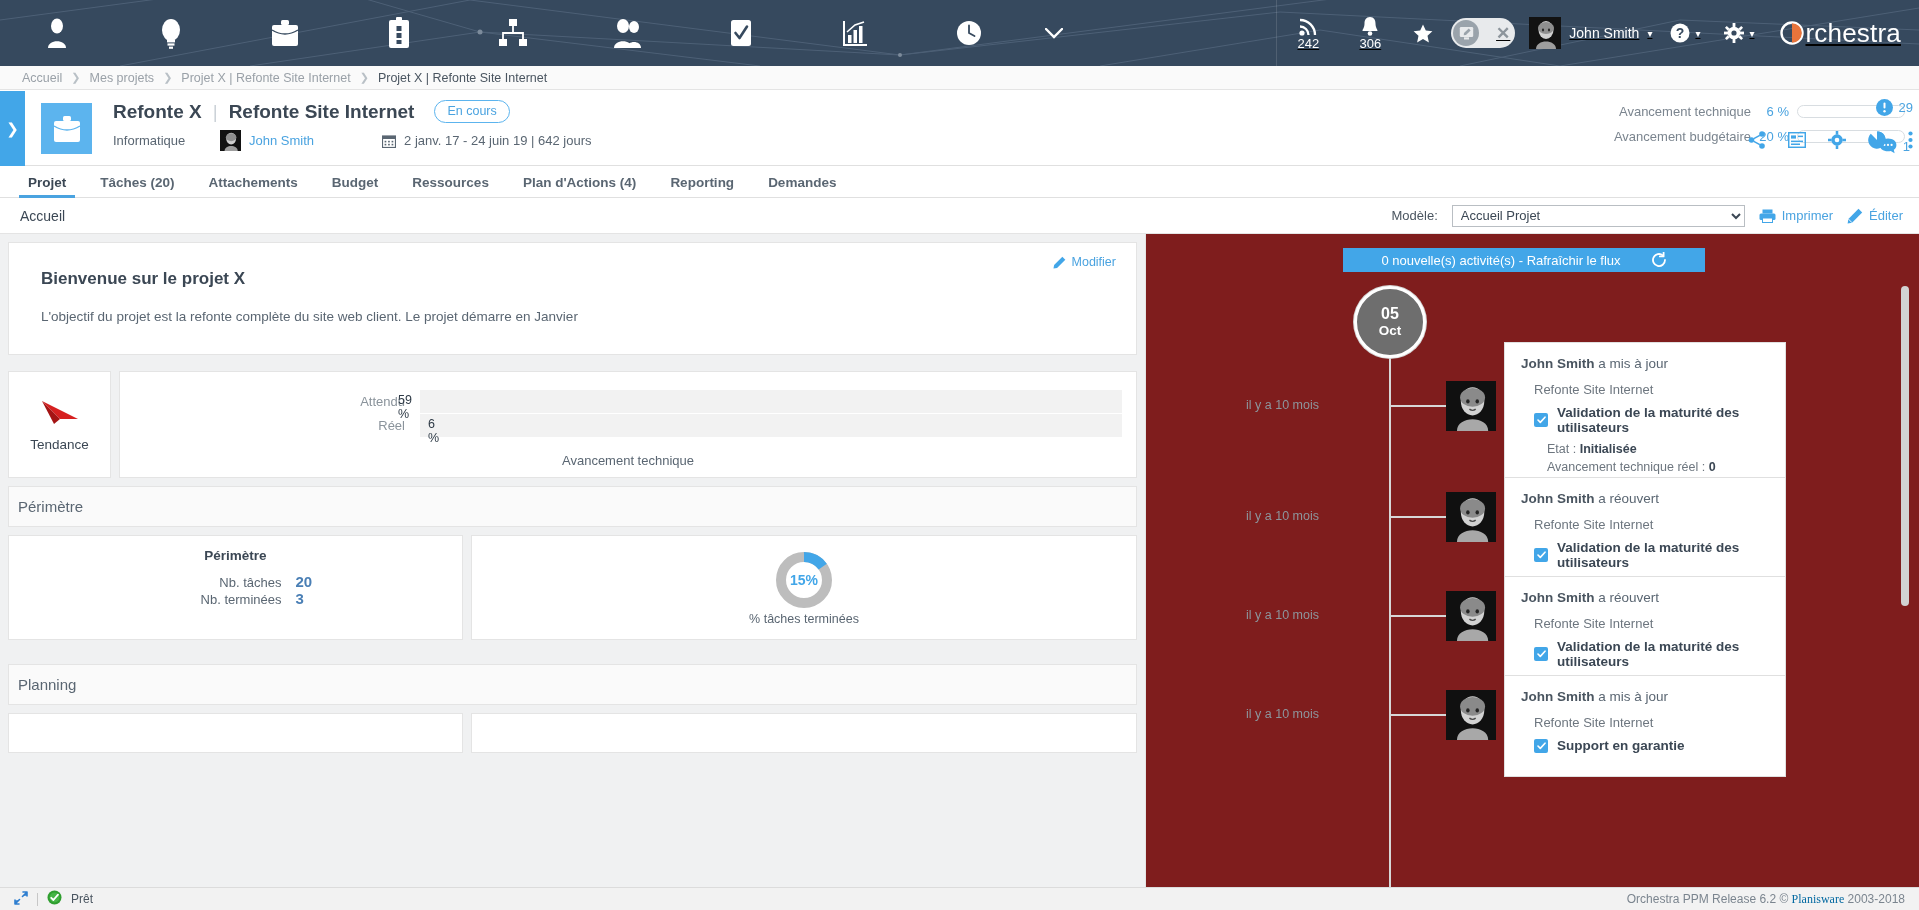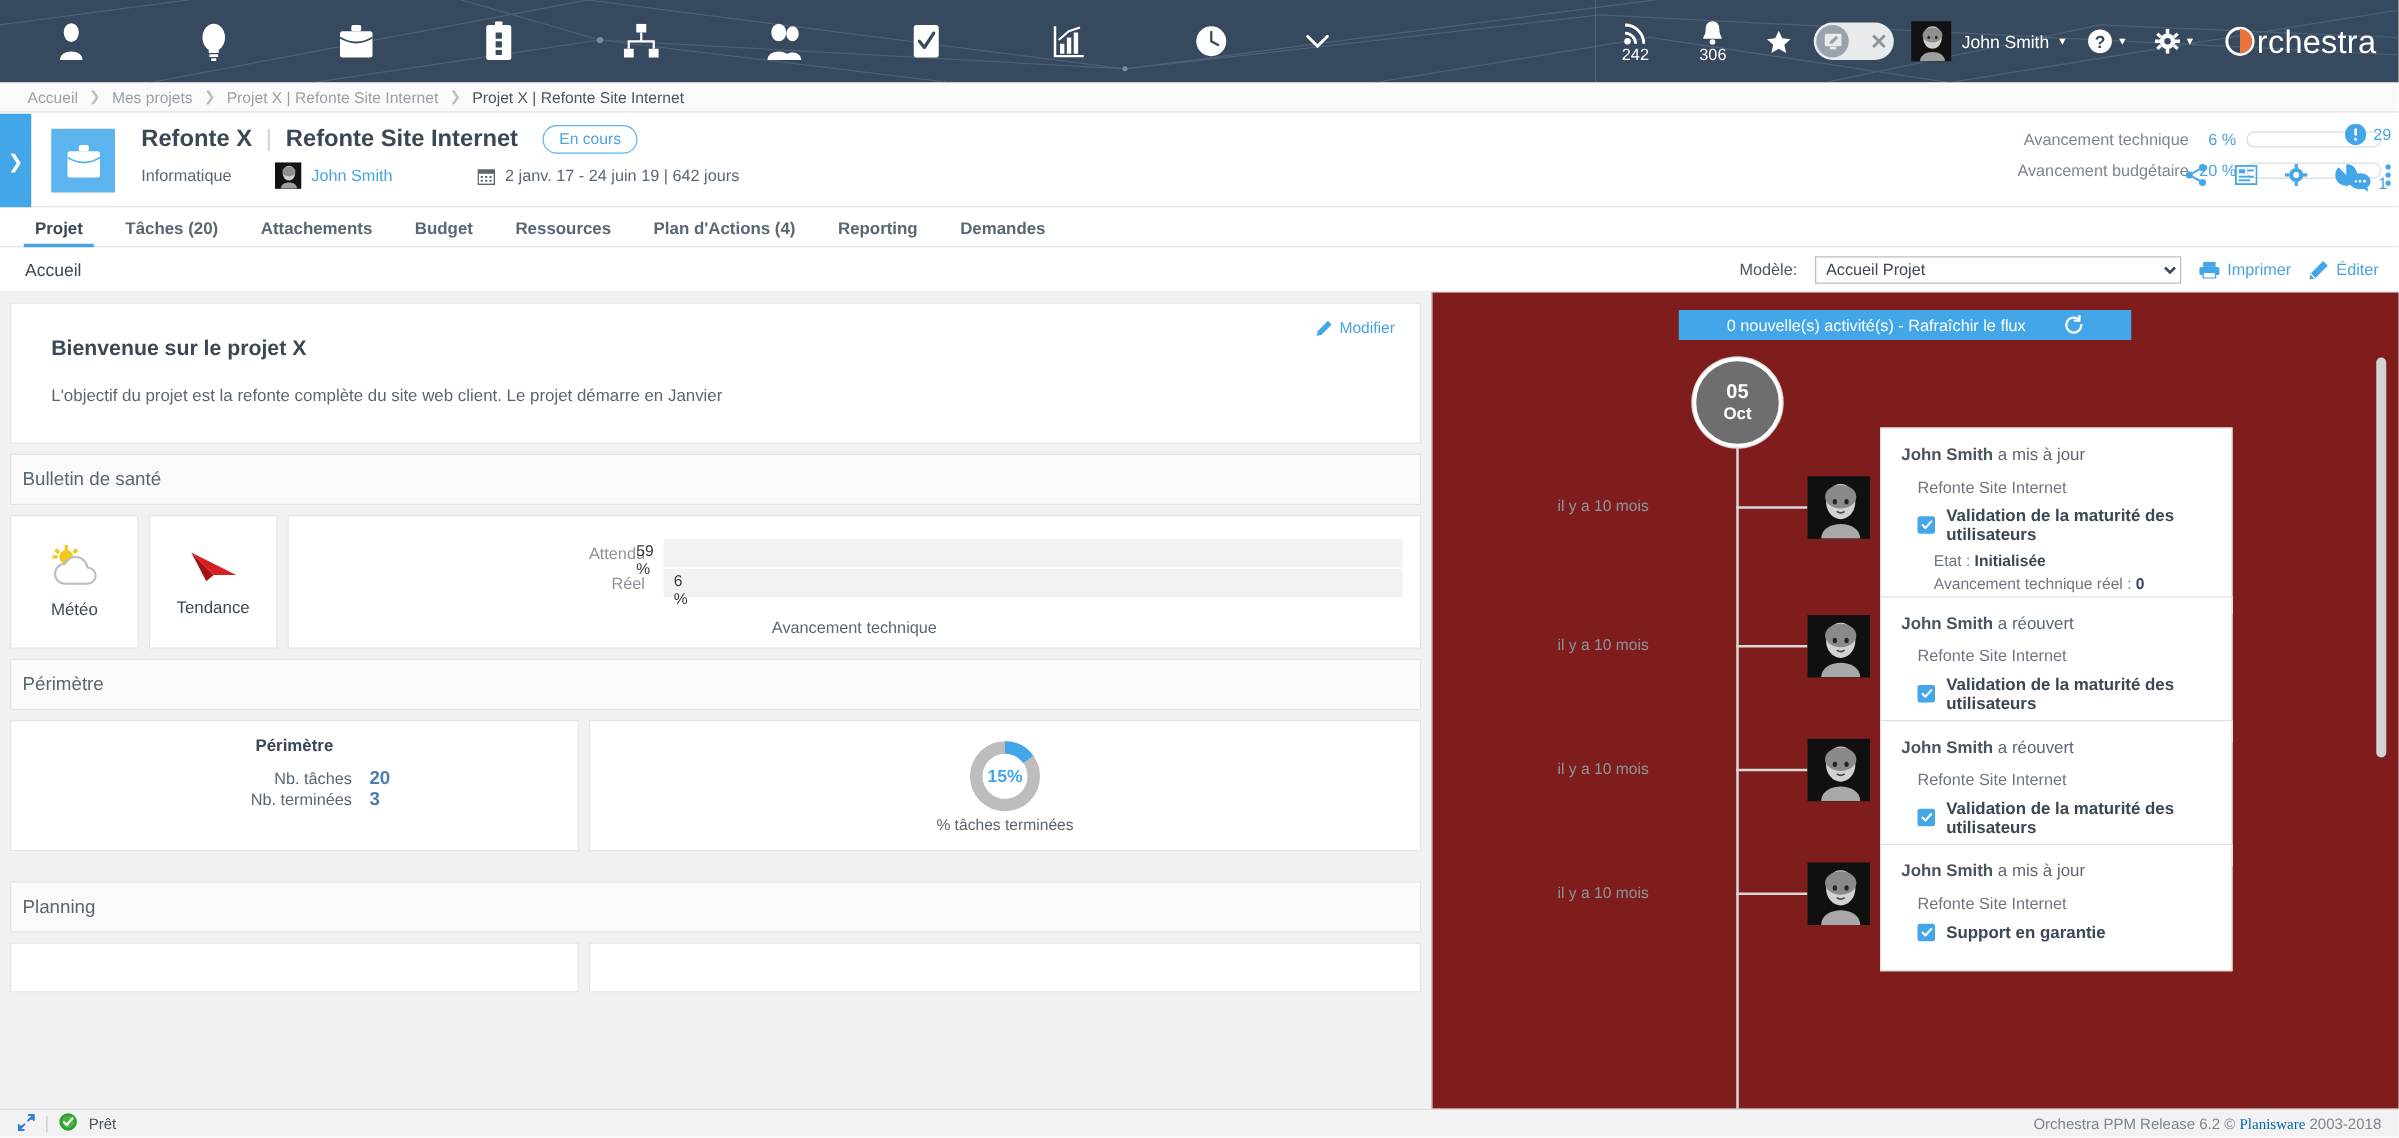--- a/index.html
+++ b/index.html
@@ -27,21 +27,21 @@
     width: 114px; height: 66px; display: flex; align-items: center; justify-content: center;
     cursor: pointer;
   }
   .nav-icon svg { display: block; }
   .nav-caret {
     width: 56px; height: 66px; display: flex; align-items: center; justify-content: center;
     cursor: pointer;
   }
   .nav-right {
     position: absolute; right: 0; top: 0; height: 66px;
-    display: flex; align-items: center;
+    display: flex; align-items: center; text-decoration: underline;
   }
   .nav-sep { width: 1px; height: 66px; background: rgba(255,255,255,0.13); }
   .counter {
     width: 62px; height: 66px; display: flex; flex-direction: column;
     align-items: center; justify-content: center; gap: 1px; cursor: pointer;
   }
   .counter .cnum { color: #fff; font-size: 13px; line-height: 13px; }
   .star-btn { width: 44px; height: 66px; display: flex; align-items: center; justify-content: center; cursor: pointer; }
   .edit-pill {
     width: 64px; height: 30px; border-radius: 15px; background: #e8eaec;
@@ -616,35 +616,21 @@
       <div class="modifier-link">
         <svg width="13" height="13" viewBox="0 0 16 16">
             <path d="M11.5 0.8 L15.2 4.5 L5 14.7 L0.6 15.5 L1.4 11 Z" fill="#42a6e8"></path>
           </svg>
         <span>Modifier</span>
       </div>
       <h2>Bienvenue sur le projet X</h2>
       <p>L'objectif du projet est la refonte complète du site web client. Le projet démarre en Janvier</p>
     </div>
 
-    <div class="sec-head">Bulletin de santé</div>
     <div class="sec-body">
-      <div class="tile tile-meteo">
-        <svg width="42" height="34" viewBox="0 0 42 34">
-          <g fill="#f5c518">
-              <circle cx="14" cy="9.5" r="5.5"></circle>
-              <rect x="12.7" y="0" width="2.6" height="4"></rect>
-              <rect x="5.5" y="3" width="2.6" height="4" transform="rotate(-45 6.8 5)"></rect>
-              <rect x="20" y="3" width="2.6" height="4" transform="rotate(45 21.3 5)"></rect>
-              <rect x="3" y="8.2" width="4" height="2.6"></rect>
-            </g>
-          <path d="M13 31 A8 8 0 0 1 13 15 A9.5 9.5 0 0 1 31 18 A6.5 6.5 0 0 1 31 31 Z" fill="#fff" stroke="#b9bec3" stroke-width="1.7"></path>
-        </svg>
-        <span class="tlabel">Météo</span>
-      </div>
       <div class="tile tile-tend">
         <svg width="44" height="30" viewBox="0 0 44 30">
           <path d="M4 4 L40 22 L22 22 Z" fill="#d62020"></path>
           <path d="M4 4 L22 22 L16 27 Z" fill="#a41414"></path>
         </svg>
         <span class="tlabel">Tendance</span>
       </div>
       <div class="chart-tile">
         <div class="bar-row" style="margin-top:18px">
           <span class="bar-lab">Attendu</span>

